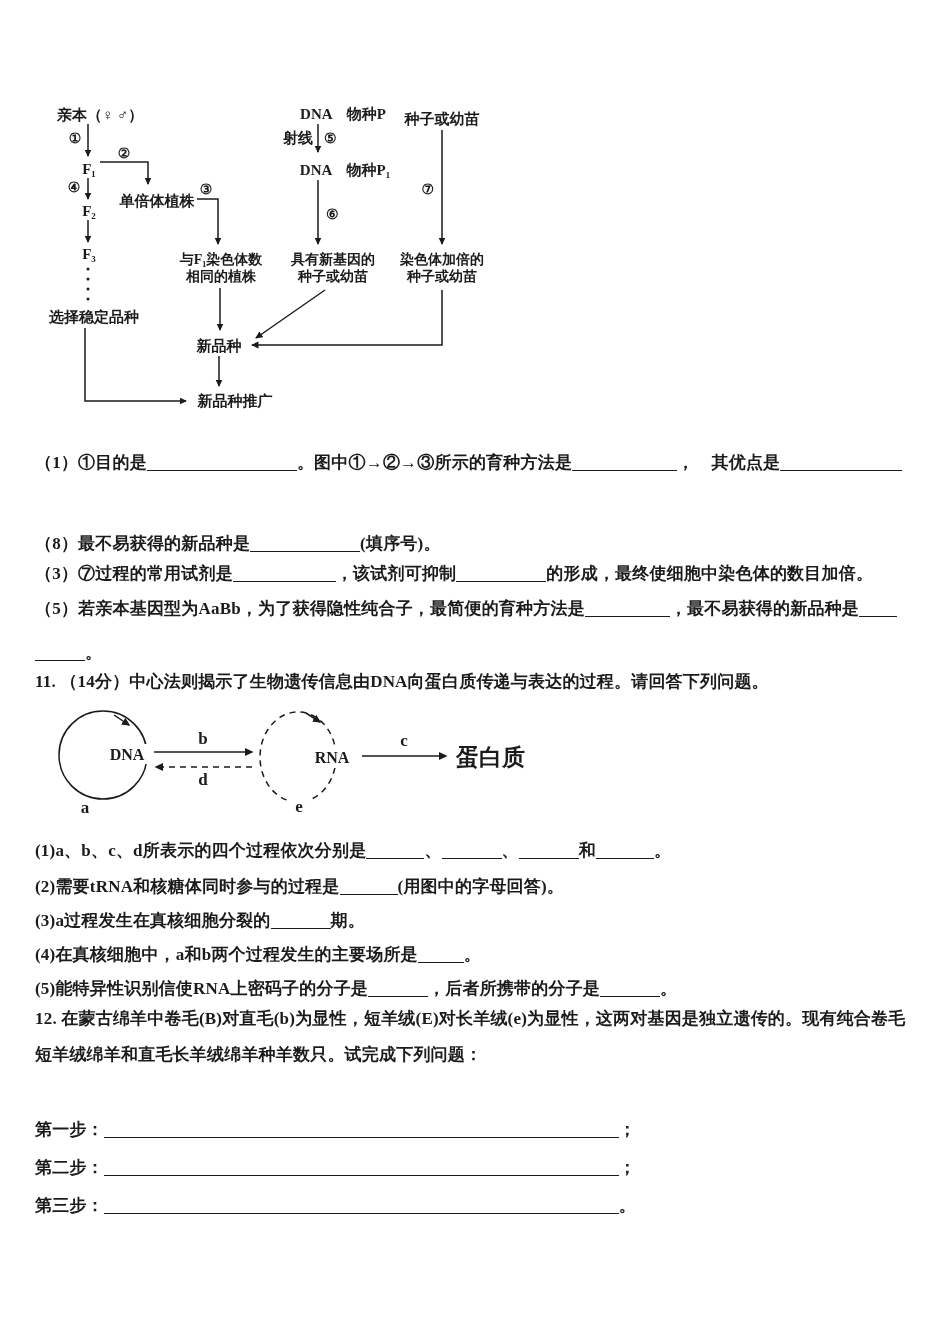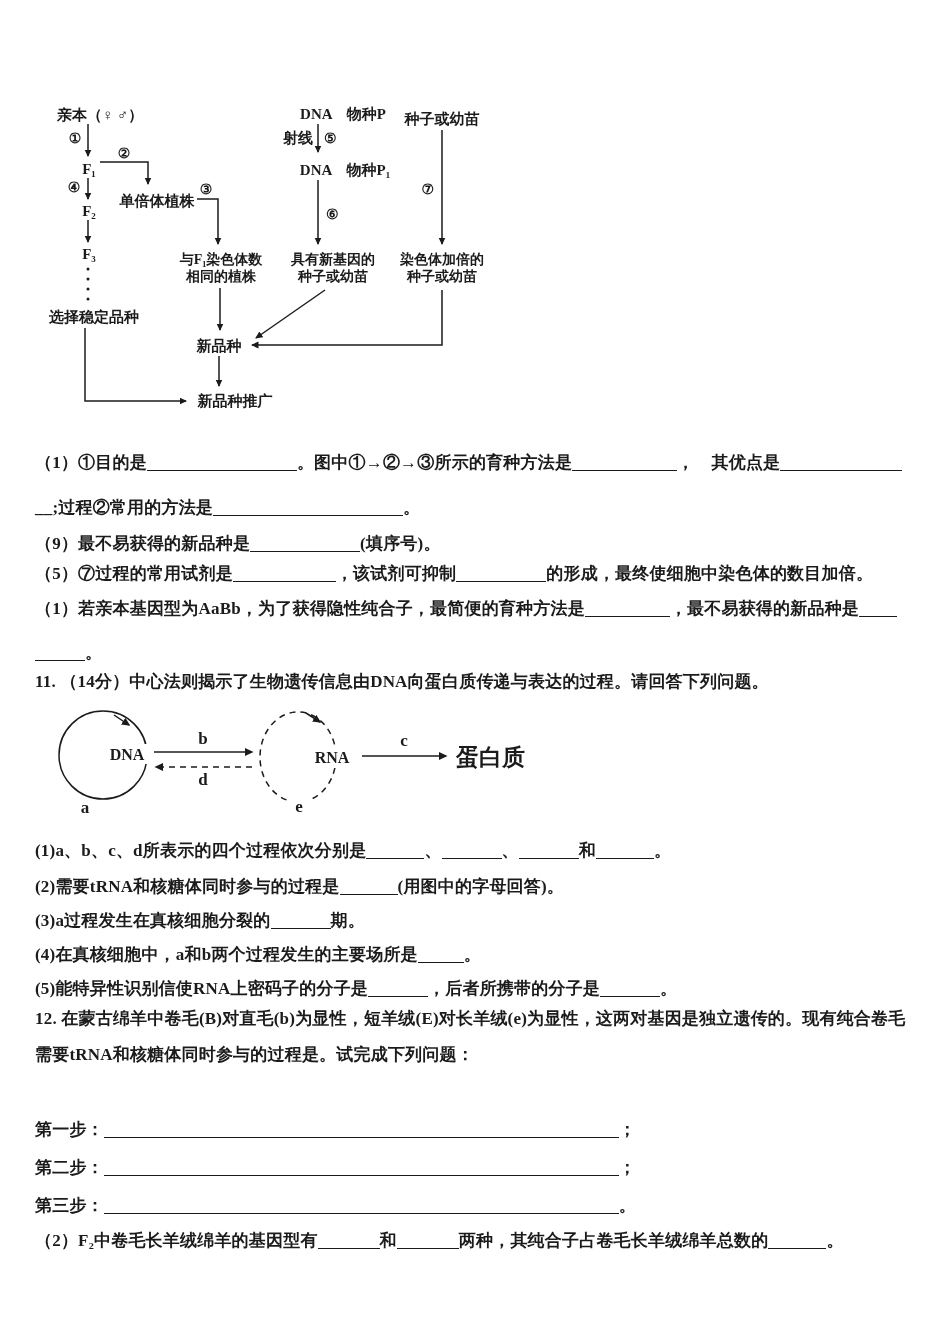--- a/index.html
+++ b/index.html
@@ -92,24 +92,23 @@
     <text x="303" y="183" font-size="14" text-anchor="middle">种子或幼苗</text>
     <text x="412" y="26" font-size="15" text-anchor="middle">种子或幼苗</text>
     <text x="404" y="96" font-size="14" text-anchor="end">⑦</text>
     <text x="412" y="166" font-size="14" text-anchor="middle">染色体加倍的</text>
     <text x="412" y="183" font-size="14" text-anchor="middle">种子或幼苗</text>
     <text x="189" y="253" font-size="15" text-anchor="middle">新品种</text>
     <text x="205" y="308" font-size="15" text-anchor="middle">新品种推广</text>
   </svg>
 
   <div class="line" style="top:452px"><span class="seg">（1）①目的是</span><span class="blank" style="width: 150px;"></span><span class="seg">。图中①→②→③所示的育种方法是</span><span class="blank" style="width: 105px;"></span><span class="seg">，　其优点是</span><span class="blank" style="width: 122px;"></span></div>
-  <div class="line" style="top:497px"><span class="seg">__;过程②常用的方法是</span><span class="blank" style="width: 190px;"></span><span class="seg">。</span></div>
-  <div class="line" style="top:533px"><span class="seg">（9）最不易获得的新品种是</span><span class="blank" style="width: 110px;"></span><span class="seg">(填序号)。</span></div>
-  <div class="line" style="top:563px"><span class="seg">（5）⑦过程的常用试剂是</span><span class="blank" style="width: 103px;"></span><span class="seg">，该试剂可抑制</span><span class="blank" style="width: 90px;"></span><span class="seg">的形成，最终使细胞中染色体的数目加倍。</span></div>
-  <div class="line" style="top:598px"><span class="seg">（1）若亲本基因型为AaBb，为了获得隐性纯合子，最简便的育种方法是</span><span class="blank" style="width: 85px;"></span><span class="seg">，最不易获得的新品种是</span><span class="blank" style="width: 38px;"></span></div>
+  <div class="line" style="top:533px"><span class="seg">（8）最不易获得的新品种是</span><span class="blank" style="width: 110px;"></span><span class="seg">(填序号)。</span></div>
+  <div class="line" style="top:563px"><span class="seg">（3）⑦过程的常用试剂是</span><span class="blank" style="width: 103px;"></span><span class="seg">，该试剂可抑制</span><span class="blank" style="width: 90px;"></span><span class="seg">的形成，最终使细胞中染色体的数目加倍。</span></div>
+  <div class="line" style="top:598px"><span class="seg">（5）若亲本基因型为AaBb，为了获得隐性纯合子，最简便的育种方法是</span><span class="blank" style="width: 85px;"></span><span class="seg">，最不易获得的新品种是</span><span class="blank" style="width: 38px;"></span></div>
   <div class="line" style="top:642px"><span class="blank" style="width: 50px;"></span><span class="seg">。</span></div>
 
   <div class="line" style="top:671px"><span class="seg">11. （14分）中心法则揭示了生物遗传信息由DNA向蛋白质传递与表达的过程。请回答下列问题。</span></div>
 
   <svg class="diagram" style="left:40px;top:700px;" width="520" height="128" viewBox="0 0 520 128">
     <defs>
       <marker id="ah2" markerWidth="10" markerHeight="10" refX="7" refY="4" orient="auto" markerUnits="userSpaceOnUse">
         <path d="M0,0 L8.5,4 L0,8 Z" fill="#1b1b1b"></path>
       </marker>
     </defs>
@@ -138,19 +137,18 @@
     <text x="416" y="65" font-size="23" text-anchor="start">蛋白质</text>
   </svg>
 
   <div class="line" style="top:840px"><span class="seg">(1)a、b、c、d所表示的四个过程依次分别是</span><span class="blank" style="width: 58px;"></span><span class="seg">、</span><span class="blank" style="width: 60px;"></span><span class="seg">、</span><span class="blank" style="width: 60px;"></span><span class="seg">和</span><span class="blank" style="width: 58px;"></span><span class="seg">。</span></div>
   <div class="line" style="top:876px"><span class="seg">(2)需要tRNA和核糖体同时参与的过程是</span><span class="blank" style="width: 58px;"></span><span class="seg">(用图中的字母回答)。</span></div>
   <div class="line" style="top:910px"><span class="seg">(3)a过程发生在真核细胞分裂的</span><span class="blank" style="width: 60px;"></span><span class="seg">期。</span></div>
   <div class="line" style="top:944px"><span class="seg">(4)在真核细胞中，a和b两个过程发生的主要场所是</span><span class="blank" style="width: 46px;"></span><span class="seg">。</span></div>
   <div class="line" style="top:978px"><span class="seg">(5)能特异性识别信使RNA上密码子的分子是</span><span class="blank" style="width: 60px;"></span><span class="seg">，后者所携带的分子是</span><span class="blank" style="width: 60px;"></span><span class="seg">。</span></div>
 
   <div class="line" style="top:1008px"><span class="seg">12. 在蒙古绵羊中卷毛(B)对直毛(b)为显性，短羊绒(E)对长羊绒(e)为显性，这两对基因是独立遗传的。现有纯合卷毛</span></div>
-  <div class="line" style="top:1044px"><span class="seg">需要tRNA和核糖体同时参与的过程是。试完成下列问题：</span></div>
+  <div class="line" style="top:1044px"><span class="seg">短羊绒绵羊和直毛长羊绒绵羊种羊数只。试完成下列问题：</span></div>
   <div class="line" style="top:1157px"><span class="seg">第二步：</span><span class="blank" style="width: 515px;"></span><span class="seg">；</span></div>
   <div class="line" style="top:1119px"><span class="seg">第一步：</span><span class="blank" style="width: 515px;"></span><span class="seg">；</span></div>
   <div class="line" style="top:1195px"><span class="seg">第三步：</span><span class="blank" style="width: 515px;"></span><span class="seg">。</span></div>
-  <div class="line" style="top:1230px"><span class="seg">（2）F₂中卷毛长羊绒绵羊的基因型有</span><span class="blank" style="width: 62px;"></span><span class="seg">和</span><span class="blank" style="width: 62px;"></span><span class="seg">两种，其纯合子占卷毛长羊绒绵羊总数的</span><span class="blank" style="width: 58px;"></span><span class="seg">。</span></div>
 
 </div>
 
 </body></html>

